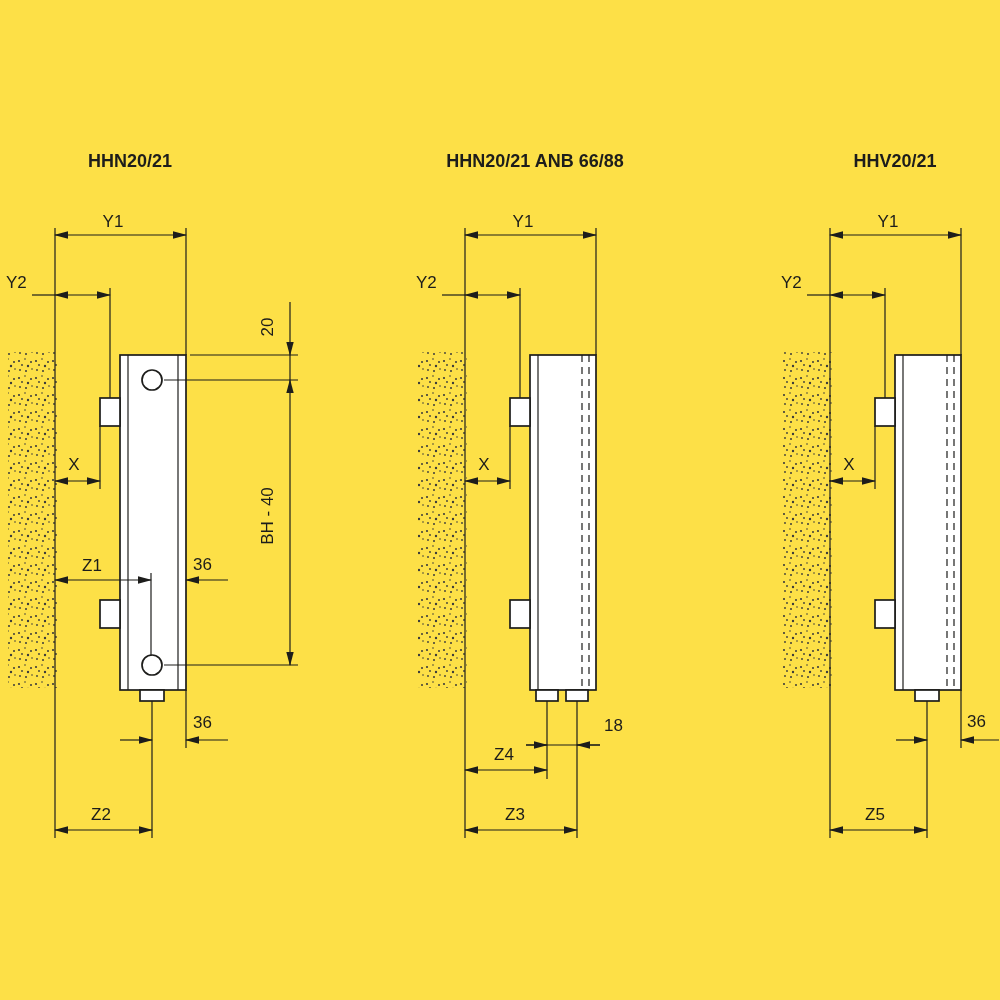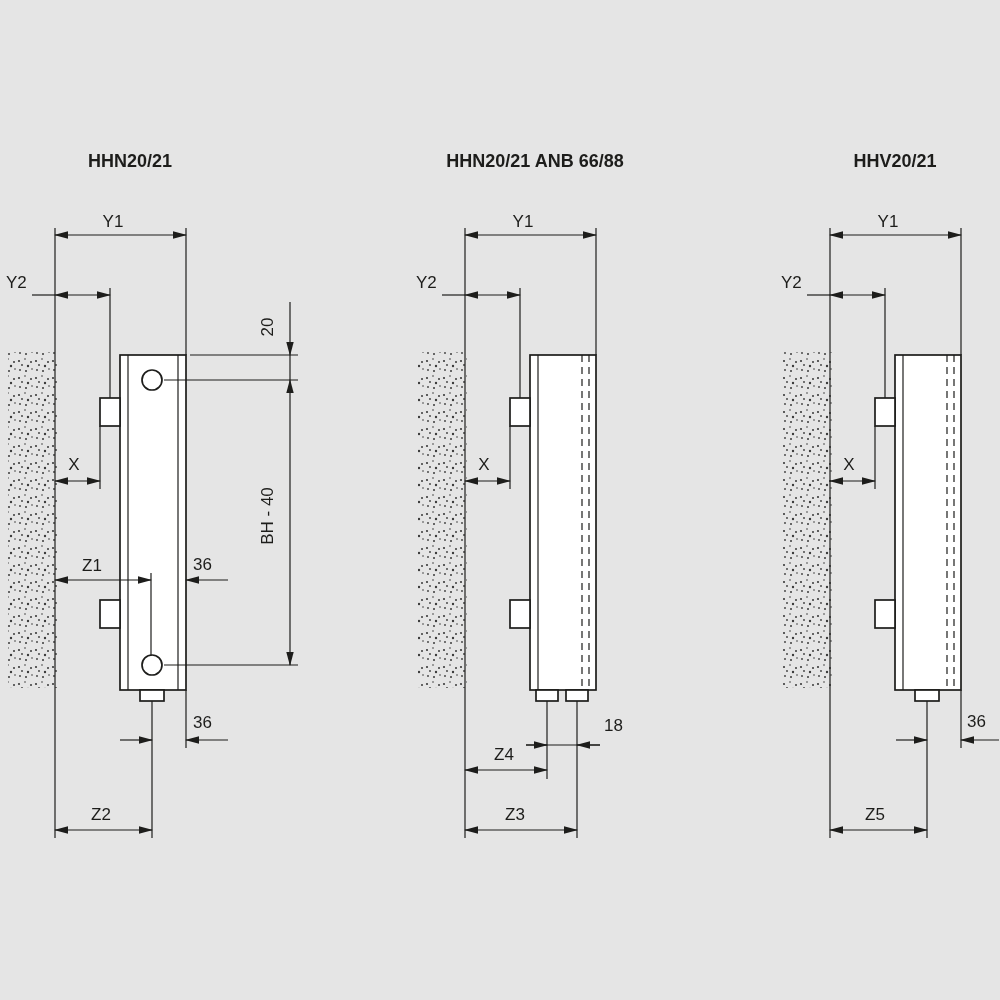--- a/index.html
+++ b/index.html
@@ -1,16 +1,16 @@
 <!DOCTYPE html>
 <html><head>
 <meta charset="utf-8">
 <style>
   html,body{margin:0;padding:0;background:#ffffff;}
-  .canvas{position:relative;width:1000px;height:1000px;background:#e5e5e5;overflow:hidden;}
+  .canvas{position:relative;width:1000px;height:1000px;background:#fde047;overflow:hidden;}
   svg text{font-family:"Liberation Sans", sans-serif; fill:#1d1d1b; font-size:17px;}
   svg text.title{font-weight:bold;font-size:18px;}
   .ol{stroke:#1d1d1b;stroke-width:1.7;fill:#ffffff;}
   .dl{stroke:#1d1d1b;stroke-width:1.2;fill:none;}
   .dash{stroke-dasharray:7 5;}
 </style>
 </head>
 <body>
 
 <div class="canvas">

